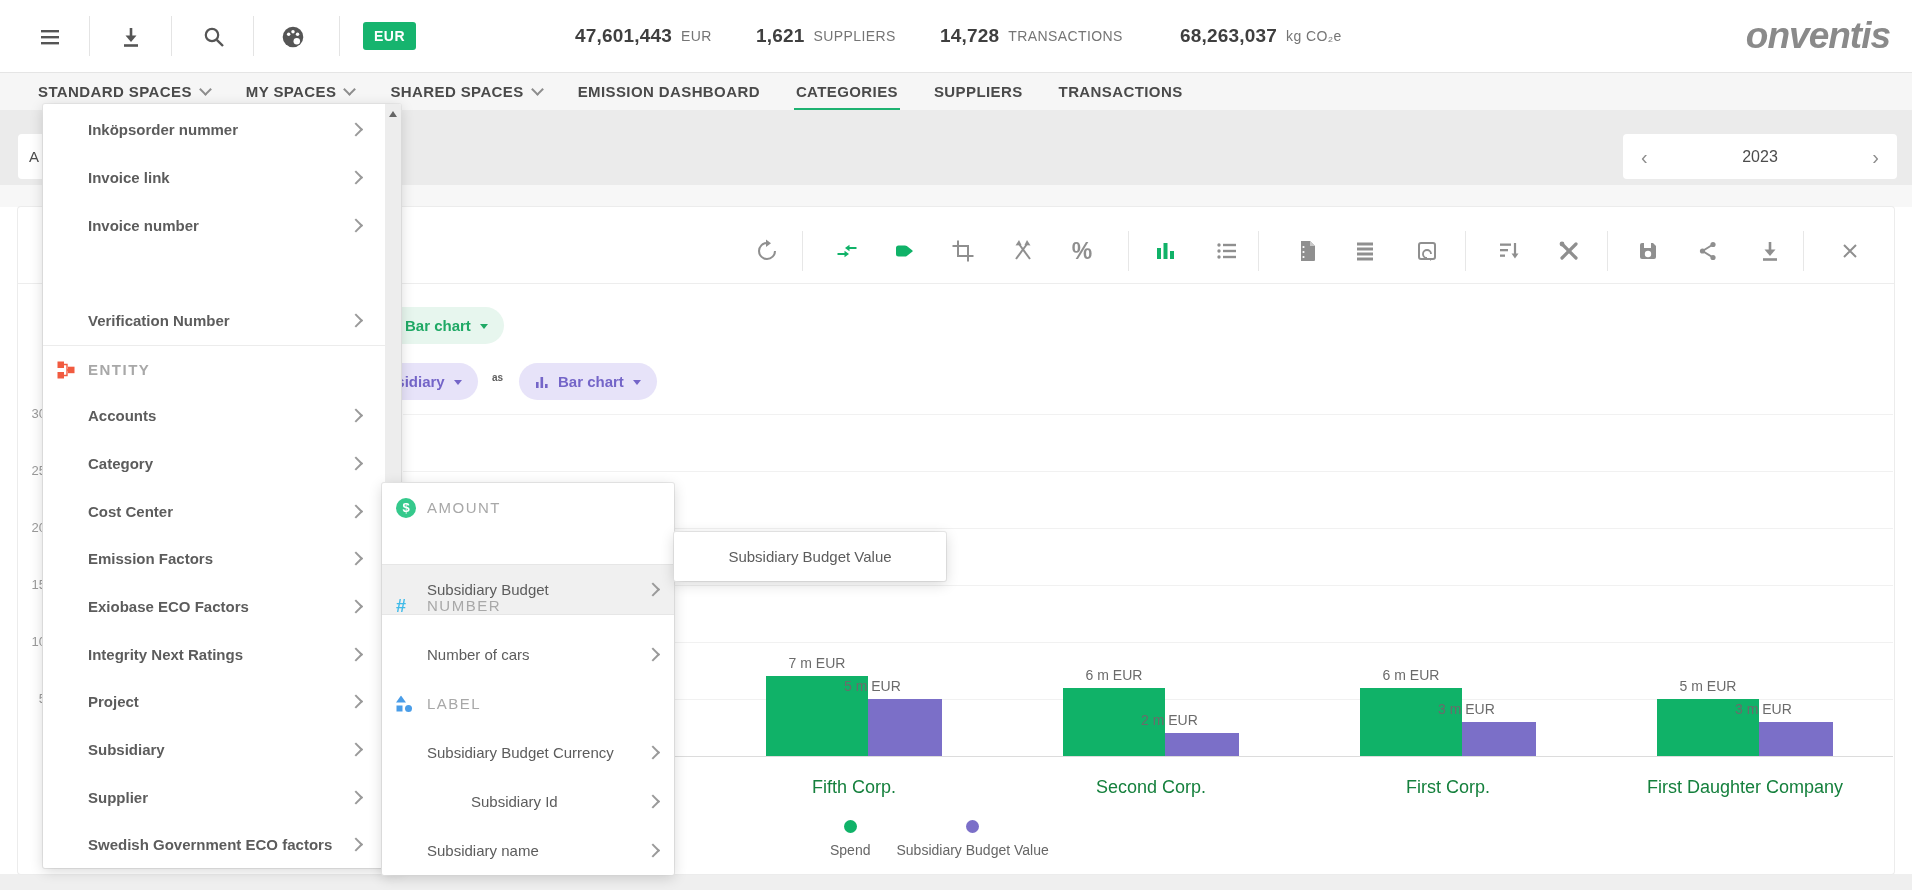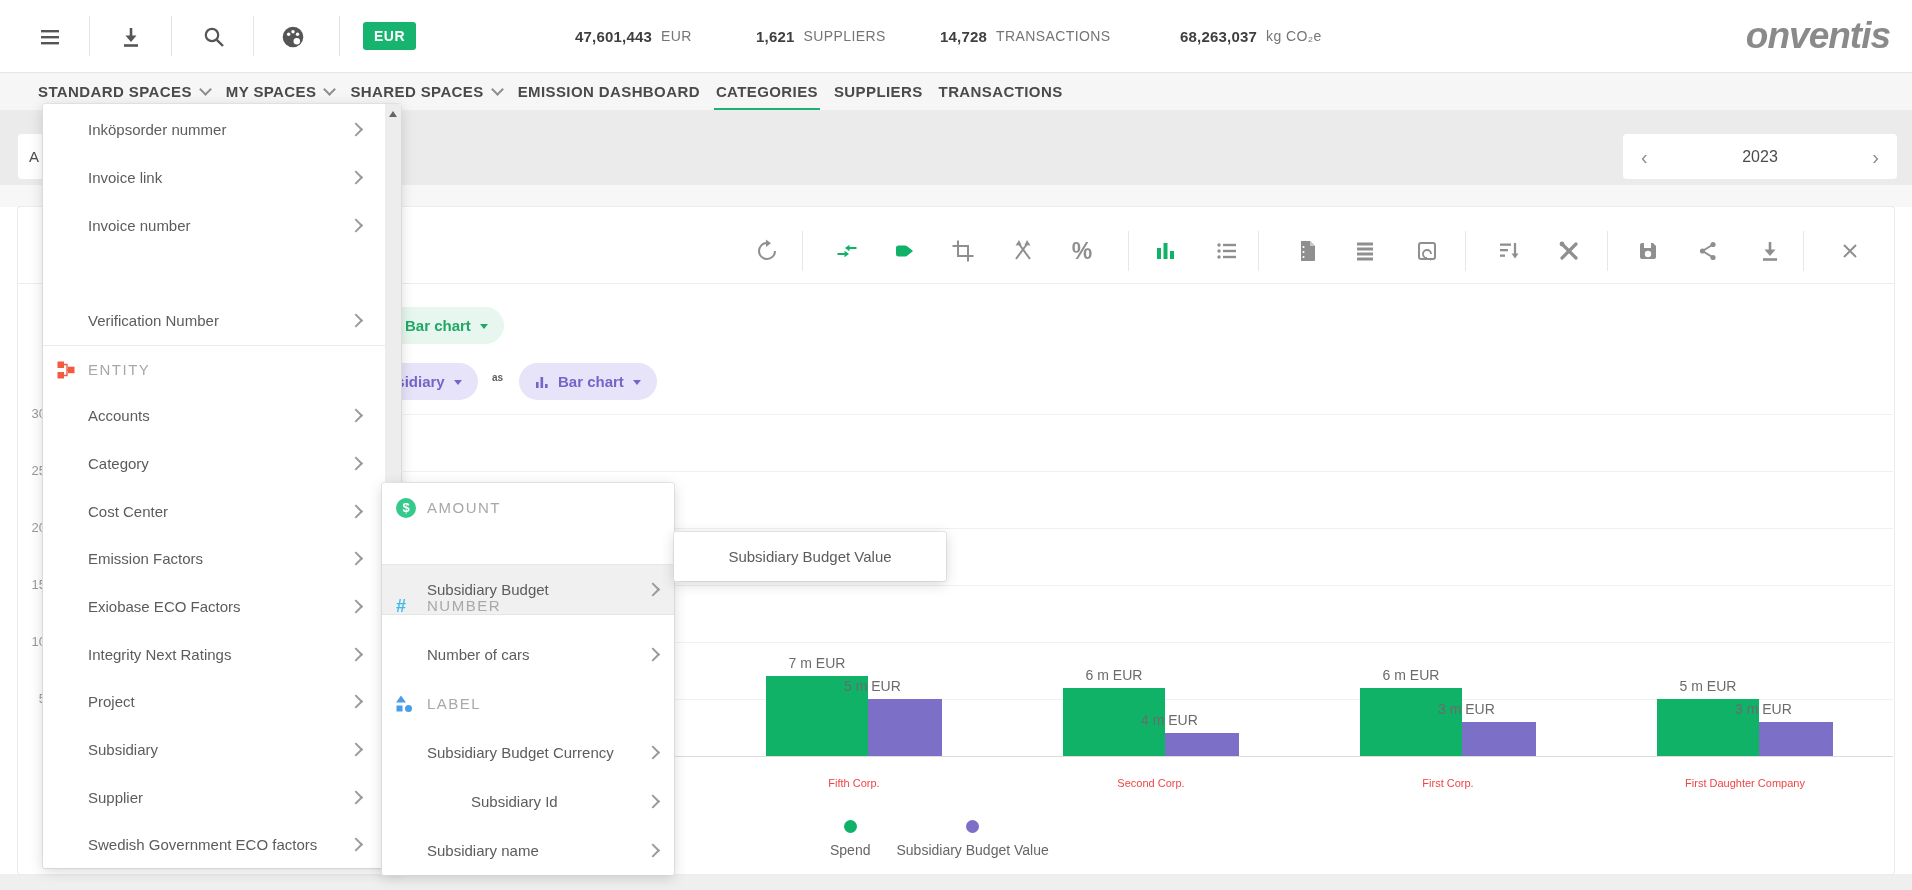--- a/index.html
+++ b/index.html
@@ -6,26 +6,26 @@
   #app{position:relative;width:1912px;height:890px;overflow:hidden;
        font-family:"Liberation Sans",sans-serif;background:#fff;}
   .abs{position:absolute;}
   
   #topbar{left:0;top:0;width:1912px;height:72px;background:#fff;}
   .tb-btn{top:23px;width:28px;height:28px;display:flex;align-items:center;justify-content:center;cursor:pointer;}
   .tb-div{top:16px;width:1px;height:40px;background:#e4e4e4;}
   #eur-badge{left:363px;top:22px;height:28px;line-height:28px;padding:0 11px;border-radius:3px;
              color:#fff;font-weight:bold;font-size:14px;letter-spacing:.5px;}
   .stat{top:0;height:72px;display:flex;align-items:center;gap:9px;white-space:nowrap;}
-  .stat b{font-size:15px;color:#3f3f3f;letter-spacing:.2px;}
+  .stat b{font-size:19px;color:#3f3f3f;letter-spacing:.2px;}
   .stat span{font-size:14px;color:#757575;letter-spacing:.4px;}
   #logo{right:22px;top:15px;font-size:37px;font-weight:bold;font-style:italic;color:#8a8a8a;letter-spacing:-1px;}
   
   #nav{left:0;top:72px;width:1912px;height:38px;background:#f6f6f6;border-top:1px solid #e5e5e5;
-       display:flex;align-items:center;padding-left:38px;gap:16px;box-sizing:border-box;}
+       display:flex;align-items:center;padding-left:38px;gap:36px;box-sizing:border-box;}
   .nav-item{position:relative;height:38px;display:flex;align-items:center;gap:9px;
             font-size:15px;font-weight:bold;color:#4a4a4a;letter-spacing:.4px;cursor:pointer;white-space:nowrap;}
   .nav-item.active::after{content:"";position:absolute;left:-2px;right:-2px;bottom:0;height:3px;background:#1eb271;}
   .caret-down{width:7px;height:7px;border-right:2px solid #8d8d8d;border-bottom:2px solid #8d8d8d;
               transform:rotate(45deg);margin-top:-4px;}
   
   #band1{left:0;top:110px;width:1912px;height:75px;background:#ebebeb;}
   #band2{left:0;top:185px;width:1912px;height:22px;background:#f7f7f7;}
   #band3{left:0;top:874px;width:1912px;height:16px;background:#efefef;}
   #a-chip{left:18px;top:134px;width:52px;height:45px;background:#fff;border-radius:4px;
@@ -48,27 +48,27 @@
   .tri-down{width:0;height:0;border-left:4px solid transparent;border-right:4px solid transparent;
             border-top:5px solid currentColor;margin-top:2px;}
   #as-label{left:492px;top:372px;font-size:10px;font-weight:bold;color:#5f5f5f;}
   
   #chart-layer{left:0;top:0;width:1912px;height:890px;pointer-events:none;}
   .gridline{position:absolute;left:403px;width:1490px;height:1px;background:#f1f1f1;}
   .baseline{position:absolute;left:403px;width:1490px;height:1px;background:#dcdcdc;}
   .ytick{position:absolute;width:30px;left:16px;text-align:right;font-size:13px;color:#9a9a9a;}
   .bar{position:absolute;}
   .val-label{position:absolute;font-size:14px;color:#6b6b6b;white-space:nowrap;}
-  .cat-label{position:absolute;width:220px;text-align:center;font-size:11px;color:#ef4444;top:777px;}
+  .cat-label{position:absolute;width:220px;text-align:center;font-size:18px;color:#15803d;top:777px;}
   #legend{left:830px;top:820px;display:flex;align-items:center;gap:26px;}
   .legend-item{display:flex;align-items:center;gap:9px;font-size:14px;color:#666;flex-direction:column;}
   .legend-dot{width:13px;height:13px;border-radius:50%;}
   
   .panel{background:#fff;box-shadow:0 3px 14px rgba(0,0,0,.16),0 0 0 1px #ececec;border-radius:2px;}
-  #field-menu{left:43px;top:104px;width:358px;height:764px;z-index:20;}
+  #field-menu{left:43px;top:104px;width:358px;height:764px;z-index:20;font-weight:bold;}
   #measure-menu{left:382px;top:483px;width:292px;height:392px;z-index:21;}
   #flyout{left:674px;top:532px;width:272px;height:49px;z-index:22;display:flex;align-items:center;
           justify-content:center;font-size:15px;color:#5c5c5c;}
   .menu-row{position:absolute;left:0;right:0;height:47px;display:flex;align-items:center;cursor:pointer;}
   .menu-row .lbl{margin-left:45px;font-size:15px;color:#5c5c5c;white-space:nowrap;}
   .menu-row.section{cursor:default;}
   .menu-row.section .lbl{color:#a8a8a8;letter-spacing:1.5px;}
   .menu-row.sep{border-top:1px solid #ececec;}
   .menu-row.hl{background:#f0f0f0;border-top:1px solid #e6e6e6;border-bottom:1px solid #e6e6e6;margin-top:32px;}
   .chev{position:absolute;top:50%;width:8px;height:8px;border-top:2px solid #9a9a9a;border-right:2px solid #9a9a9a;
@@ -350,21 +350,21 @@
       <div class="ytick" style="top: 406px;">30</div>
       <div class="baseline" style="top: 756px;"></div>
       <div class="bar" style="left: 840px; top: 699px; width: 102px; height: 57px; background: rgb(123, 111, 200); pointer-events: auto;"></div>
       <div class="bar" style="left: 766px; top: 676.2px; width: 102px; height: 79.8px; background: rgb(16, 178, 104); pointer-events: auto;"></div>
       <div class="val-label" style="left: 766px; width: 102px; text-align: center; top: 655.2px;">7 m EUR</div>
       <div class="val-label" style="left: 844px; top: 678px;">5 m EUR</div>
       <div class="cat-label" style="left: 744px;">Fifth Corp.</div>
       <div class="bar" style="left: 1137px; top: 733.2px; width: 102px; height: 22.8px; background: rgb(123, 111, 200); pointer-events: auto;"></div>
       <div class="bar" style="left: 1063px; top: 687.6px; width: 102px; height: 68.4px; background: rgb(16, 178, 104); pointer-events: auto;"></div>
       <div class="val-label" style="left: 1063px; width: 102px; text-align: center; top: 666.6px;">6 m EUR</div>
-      <div class="val-label" style="left: 1141px; top: 712.2px;">4 m EUR</div>
+      <div class="val-label" style="left: 1141px; top: 712.2px;">2 m EUR</div>
       <div class="cat-label" style="left: 1041px;">Second Corp.</div>
       <div class="bar" style="left: 1434px; top: 721.8px; width: 102px; height: 34.2px; background: rgb(123, 111, 200); pointer-events: auto;"></div>
       <div class="bar" style="left: 1360px; top: 687.6px; width: 102px; height: 68.4px; background: rgb(16, 178, 104); pointer-events: auto;"></div>
       <div class="val-label" style="left: 1360px; width: 102px; text-align: center; top: 666.6px;">6 m EUR</div>
       <div class="val-label" style="left: 1438px; top: 700.8px;">3 m EUR</div>
       <div class="cat-label" style="left: 1338px;">First Corp.</div>
       <div class="bar" style="left: 1731px; top: 721.8px; width: 102px; height: 34.2px; background: rgb(123, 111, 200); pointer-events: auto;"></div>
       <div class="bar" style="left: 1657px; top: 699px; width: 102px; height: 57px; background: rgb(16, 178, 104); pointer-events: auto;"></div>
       <div class="val-label" style="left: 1657px; width: 102px; text-align: center; top: 678px;">5 m EUR</div>
       <div class="val-label" style="left: 1735px; top: 700.8px;">3 m EUR</div>

